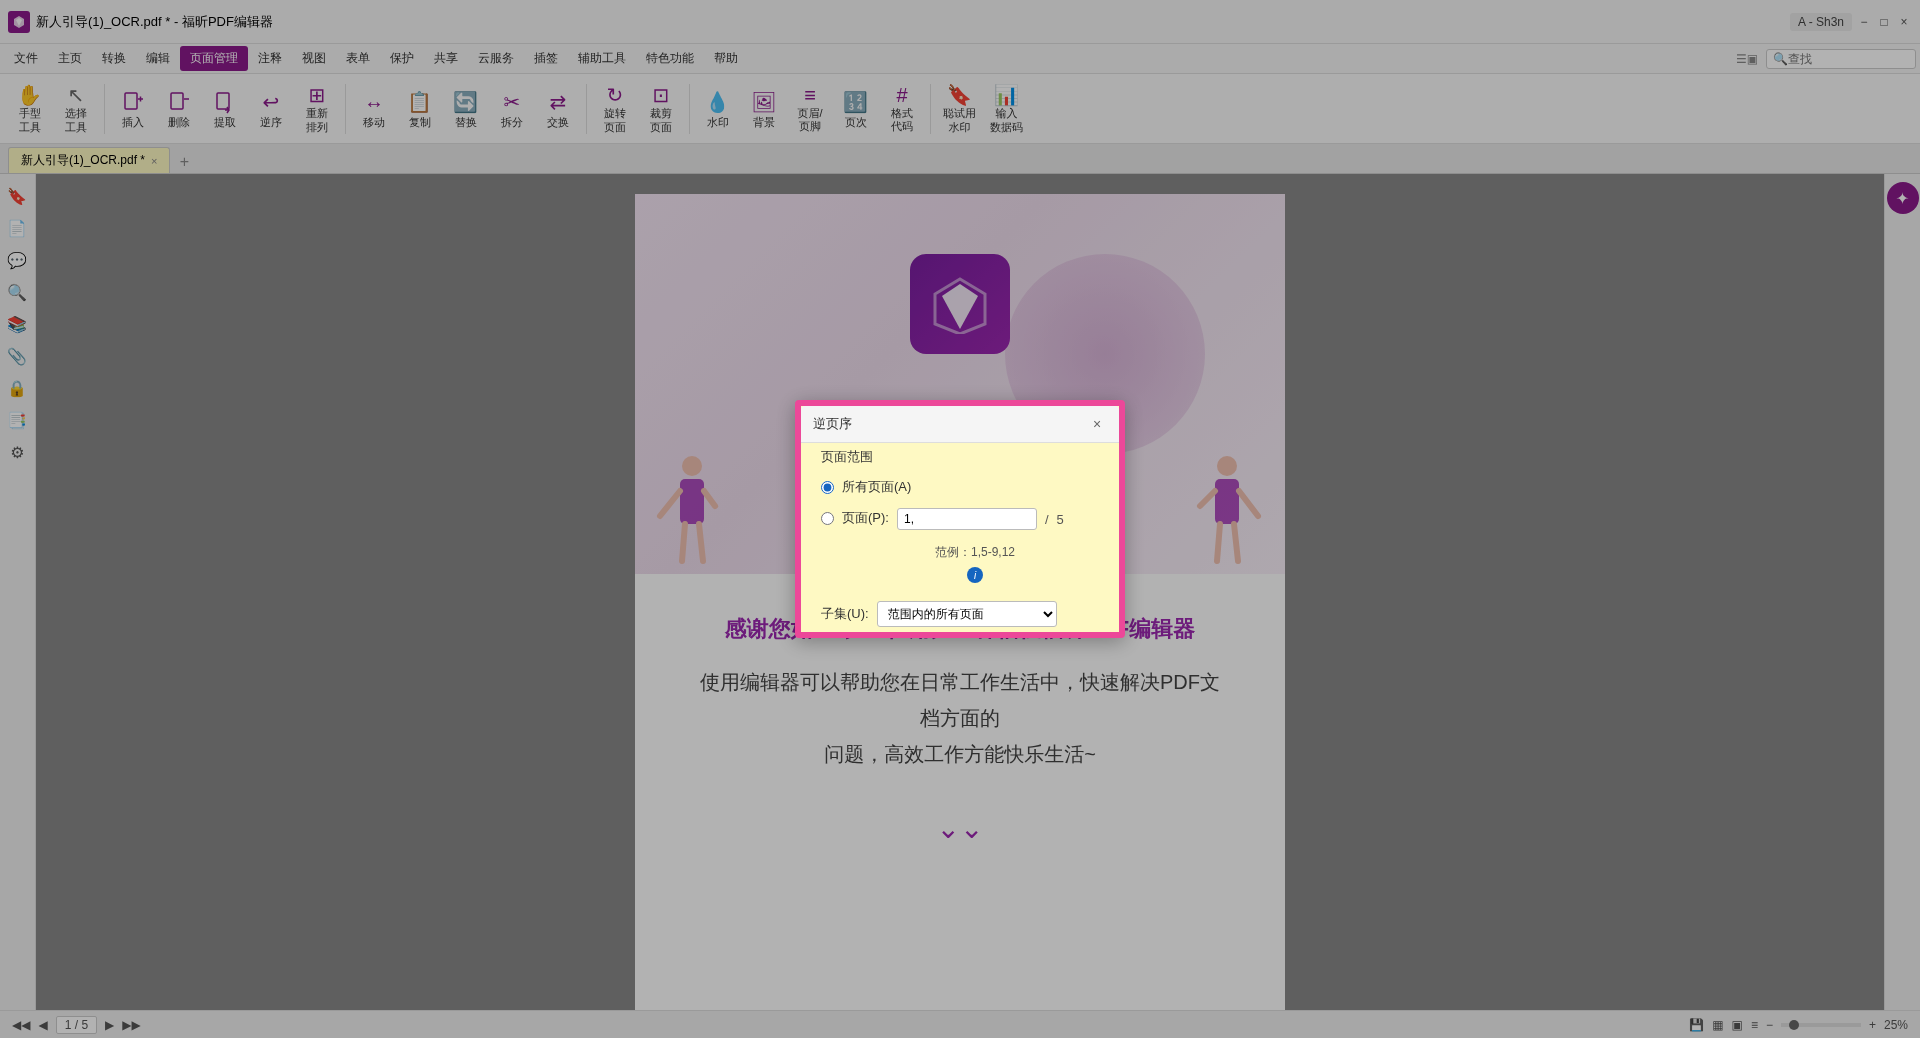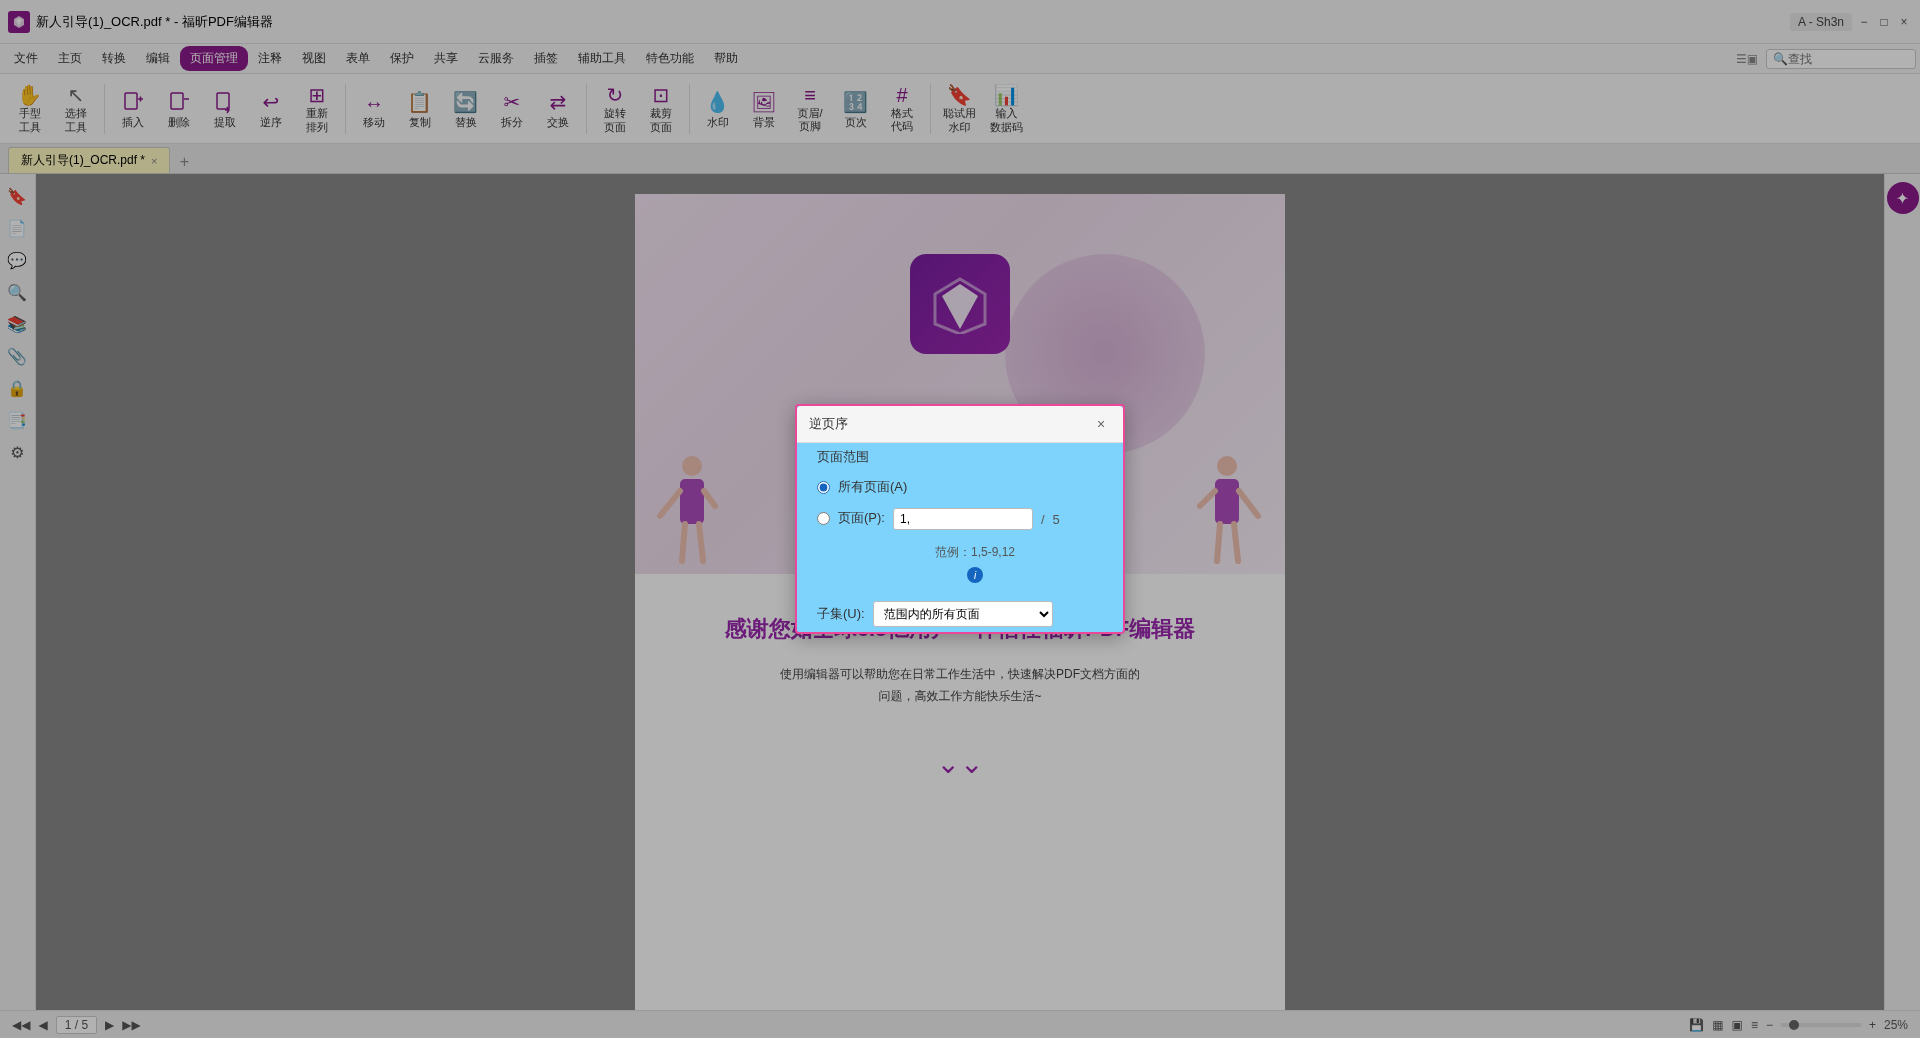--- a/index.html
+++ b/index.html
@@ -31,21 +31,21 @@
       border-bottom: 1px solid #ddd;
       padding: 0 4px;
     }
     #menubar .menu-item {
       padding: 4px 10px;
       font-size: 12px;
       color: #333;
       cursor: pointer;
       border-radius: 3px;
     }
-    #menubar .menu-item.active { background: #8b1a8b; color: white; border-radius: 9px; }
+    #menubar .menu-item.active { background: #8b1a8b; color: white; }
     #menubar .right-side { margin-left: auto; display: flex; align-items: center; gap: 8px; }
     #menubar .search-box { display: flex; align-items: center; background: white; border: 1px solid #ccc; border-radius: 3px; padding: 2px 6px; width: 150px; }
     #menubar .search-box input { border: none; outline: none; font-size: 12px; width: 120px; }
 
     
     #toolbar {
       height: 70px;
       background: #f9f9f9;
       border-bottom: 1px solid #ddd;
       display: flex;
@@ -207,21 +207,21 @@
     }
 
     .pdf-slogan {
       font-size: 22px;
       color: #9c27b0;
       font-weight: bold;
       margin-bottom: 20px;
     }
 
     .pdf-desc {
-      font-size: 12px;
+      font-size: 20px;
       color: #444;
       line-height: 1.8;
     }
 
     
     #right-sidebar {
       width: 36px;
       background: #f0f0f0;
       border-left: 1px solid #ddd;
       display: flex;
@@ -273,22 +273,22 @@
       top: 0; left: 0; right: 0; bottom: 0;
       background: rgba(0,0,0,0.3);
       z-index: 100;
       display: flex;
       align-items: center;
       justify-content: center;
     }
 
     
     #dialog {
-      background: #7dd3fc;
-      border: 2px solid #ec4899;
+      background: #fef9c3;
+      border: 6px solid #ec4899;
       border-radius: 4px;
       box-shadow: 0 4px 20px rgba(0,0,0,0.3);
       width: 330px;
       position: relative;
     }
 
     #dialog-titlebar {
       background: #f5f5f5;
       border-bottom: 1px solid #ddd;
       padding: 8px 12px;

